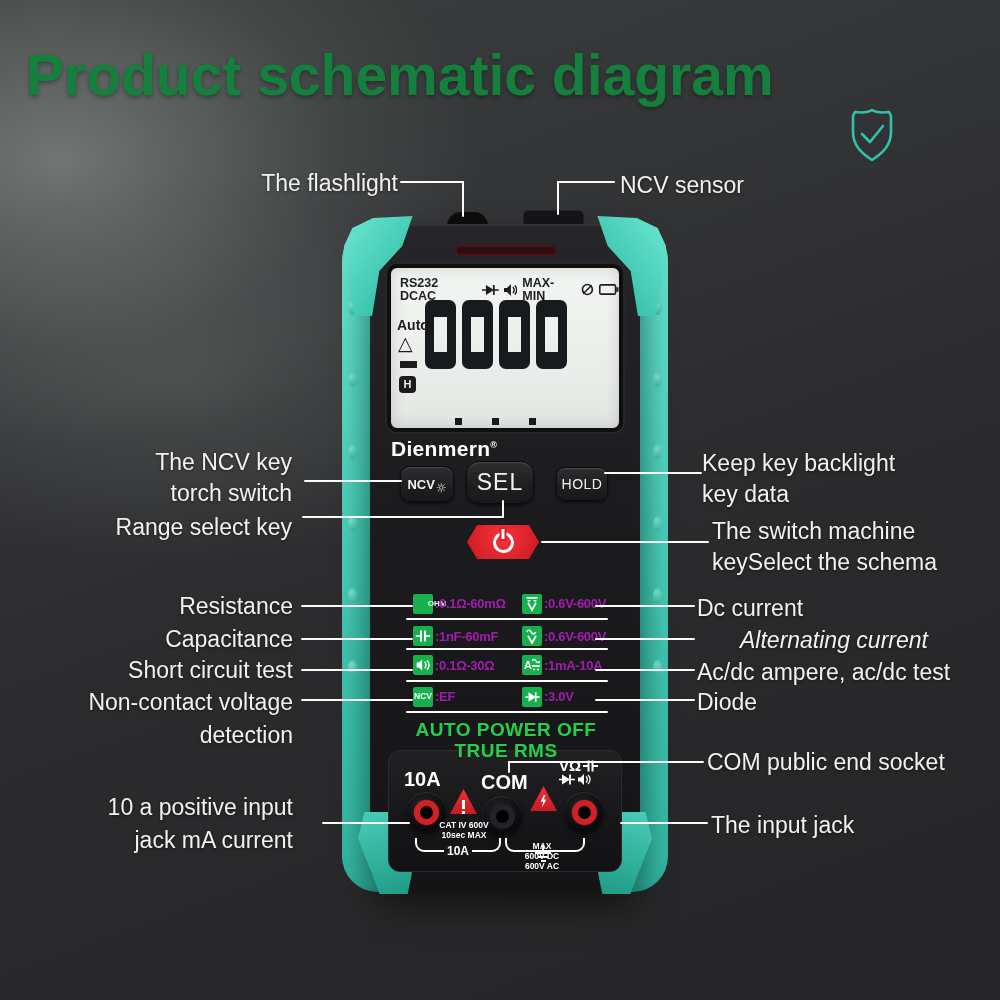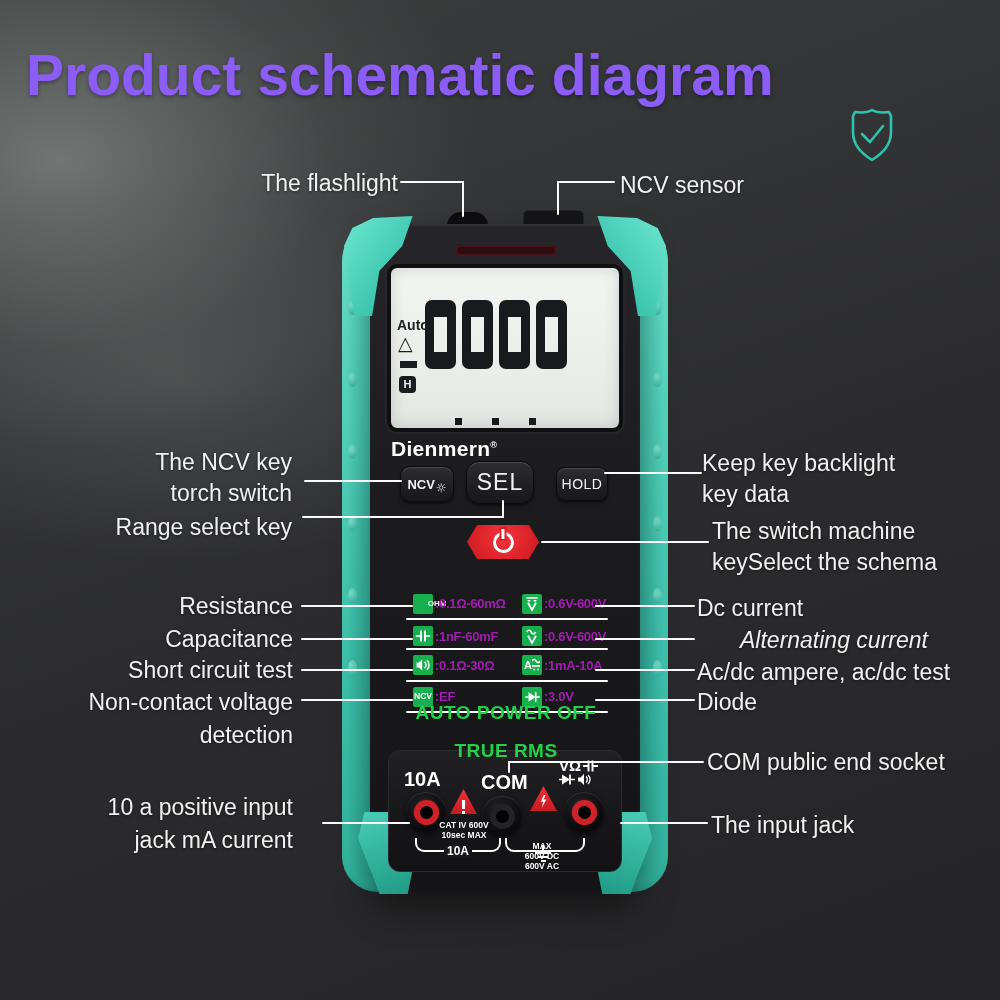--- a/index.html
+++ b/index.html
@@ -86,21 +86,21 @@
            border-radius:0 0 9px 9px;z-index:7;}
   .bracket span{position:absolute;left:50%;bottom:-7px;transform:translateX(-50%);
                 background:#17171a;padding:0 3px;color:#fff;font:700 12px/1 "Liberation Sans",sans-serif;}
   .gnd{position:absolute;z-index:8;width:18px;}
   .gnd i{display:block;background:#fff;margin:0 auto;}
   sup{font-size:9px;}
 </style>
 </head>
 <body>
 
-<div class="abs" style="left:26px;top:44px;font:700 57px/1.1 'Liberation Sans',sans-serif;color:#8b5cf6;text-shadow:0 2px 4px rgba(0,0,0,.35);z-index:2;">Product schematic diagram</div>
+<div class="abs" style="left:26px;top:44px;font:700 57px/1.1 'Liberation Sans',sans-serif;color:#15803d;text-shadow:0 2px 4px rgba(0,0,0,.35);z-index:2;">Product schematic diagram</div>
 
 <svg class="abs" style="left:846px;top:106px;z-index:2;" width="52" height="58" viewBox="0 0 52 58">
   <path d="M26 4 C21 7 16 7 9 6 L7 10 V26 C7 39 15 47 26 54 C37 47 45 39 45 26 V10 L43 6 C36 7 31 7 26 4 Z" fill="none" stroke="#2fc3ae" stroke-width="2.6" stroke-linejoin="round"></path>
   <path d="M16 28 L24 36 L37 20" fill="none" stroke="#2fc3ae" stroke-width="2.6" stroke-linecap="round" stroke-linejoin="round"></path>
 </svg>
 
 <div class="grip" style="left:342px;top:218px;width:58px;height:674px;border-radius:46px 16px 22px 38px;background:linear-gradient(100deg,#6ae6d0 0%,#3cc4ae 50%,#27a28e 100%);box-shadow:inset -4px 0 8px rgba(0,0,0,.18);"></div>
 <div class="grip" style="left:610px;top:218px;width:58px;height:674px;border-radius:16px 46px 38px 22px;background:linear-gradient(260deg,#6ae6d0 0%,#3cc4ae 50%,#27a28e 100%);box-shadow:inset 4px 0 8px rgba(0,0,0,.18);"></div>
 <div class="gdot" style="left:348px;top:300px;"></div>
 <div class="gdot" style="left:348px;top:372px;"></div>
@@ -121,20 +121,41 @@
 <div class="body-shell"></div>
 
 <div class="bumper" style="left:344px;top:216px;width:104px;height:100px;clip-path:polygon(10% 100%,0 30%,8% 12%,28% 2%,66% 0,56% 30%,34% 55%,27% 100%);background:linear-gradient(125deg,#6ce7d1 0%,#3cc4ae 55%,#2aa390 100%);"></div>
 <div class="bumper" style="left:562px;top:216px;width:104px;height:100px;clip-path:polygon(90% 100%,100% 30%,92% 12%,72% 2%,34% 0,44% 30%,66% 55%,73% 100%);background:linear-gradient(235deg,#6ce7d1 0%,#3cc4ae 55%,#2aa390 100%);"></div>
 <div class="leg" style="left:358px;top:812px;width:54px;height:82px;clip-path:polygon(12% 0,58% 0,100% 74%,92% 100%,40% 100%,0 32%);background:linear-gradient(160deg,#49cdb7,#1f9a85);"></div>
 <div class="leg" style="left:598px;top:812px;width:54px;height:82px;clip-path:polygon(88% 0,42% 0,0 74%,8% 100%,60% 100%,100% 32%);background:linear-gradient(200deg,#49cdb7,#1f9a85);"></div>
 
 <div class="abs" style="left:455px;top:245px;width:102px;height:11px;border-radius:6px;background:#2d0e10;border:2px solid #4c1316;box-sizing:border-box;z-index:6;"></div>
 
 <div class="lcd">
+  <div class="st">
+    <span>RS232 DCAC</span>
+    <svg width="17" height="12" viewBox="0 0 17 12">
+      <path d="M0 6 H4 M12 6 H17" stroke="#1d1d20" stroke-width="1.6"></path>
+      <path d="M4 1 L12 6 L4 11 Z" fill="#1d1d20"></path>
+        <path d="M12 1 V11" stroke="#1d1d20" stroke-width="1.8"></path>
+    </svg>
+    <svg width="14" height="12" viewBox="0 0 14 12">
+      <path d="M0 4 H3 L7 0 V12 L3 8 H0 Z" fill="#1d1d20"></path>
+      <path d="M9 3 A4.5 4.5 0 0 1 9 9 M11 1.5 A6.5 6.5 0 0 1 11 10.5" stroke="#1d1d20" stroke-width="1.4" fill="none"></path>
+    </svg>
+    <span>MAX-MIN</span>
+    <svg width="13" height="13" viewBox="0 0 13 13">
+      <circle cx="6.5" cy="6.5" r="5" stroke="#1d1d20" stroke-width="1.6" fill="none"></circle>
+      <path d="M2.2 10.8 L10.8 2.2" stroke="#1d1d20" stroke-width="1.6"></path>
+    </svg>
+    <svg width="20" height="11" viewBox="0 0 20 11">
+      <rect x="0.8" y="0.8" width="16" height="9.4" rx="1.5" stroke="#1d1d20" stroke-width="1.6" fill="none"></rect>
+      <rect x="17.5" y="3.2" width="2.2" height="4.6" fill="#1d1d20"></rect>
+    </svg>
+  </div>
   <span style="left:6px;top:50px;font:700 14px/1 'Liberation Sans',sans-serif;">Auto</span>
   <span style="left:7px;top:66px;font:700 19px/1 'DejaVu Sans',sans-serif;">△</span>
   <span style="left:9px;top:93px;width:17px;height:7px;background:#1c1c1f;"></span>
   <span style="left:8px;top:108px;width:17px;height:17px;background:#1c1c1f;border-radius:4px;display:flex;align-items:center;justify-content:center;">
     <b style="position:static;color:#eef1ee;font:700 11px/1 'Liberation Sans',sans-serif;">H</b>
   </span>
   <div style="left:34px;top:40px;width:144px;height:118px;display:flex;gap:6px;" title="8888">
     <div class="digit">
         <div class="db"></div>
         <div class="db"></div>
@@ -253,21 +274,21 @@
           <path d="M1 10 H5 M14 10 H19" stroke="#fff" stroke-width="1.8"></path>
           <path d="M5 4 L14 10 L5 16 Z" fill="#fff"></path>
           <path d="M14 4 V16" stroke="#fff" stroke-width="2"></path>
         </svg>
       </span>
     <span class="rng">:3.0V</span>
     </div>
 </div>
 <div class="tsep" style="top:711px;"></div>
 
-<div class="grnline" style="top:703px;">AUTO POWER OFF</div>
+<div class="grnline" style="top:720px;">AUTO POWER OFF</div>
 <div class="grnline" style="top:741px;">TRUE RMS</div>
 
 <div class="jack-panel"></div>
 <span class="jlabel" style="left:404px;top:769px;">10A</span>
 <span class="jlabel" style="left:481px;top:772px;">COM</span>
 <div class="abs" style="left:559px;top:758px;z-index:7;color:#fff;">
   <div style="display:flex;align-items:center;gap:2px;">
     <b style="font:700 15px/1 'Liberation Sans',sans-serif;">VΩ</b>
     <svg width="15" height="12" viewBox="0 0 15 12">
         <path d="M0 6 H5 M10 6 H15" stroke="#fff" stroke-width="1.8"></path>

